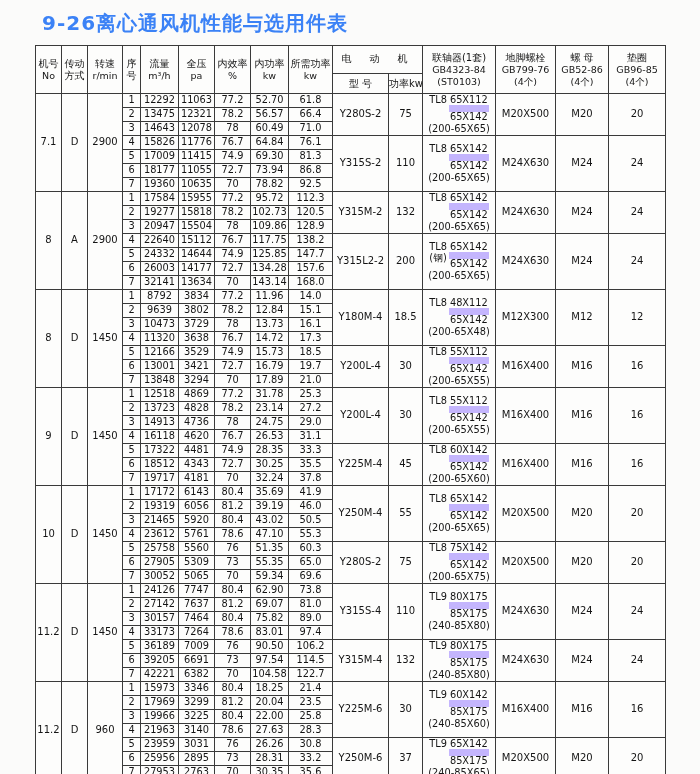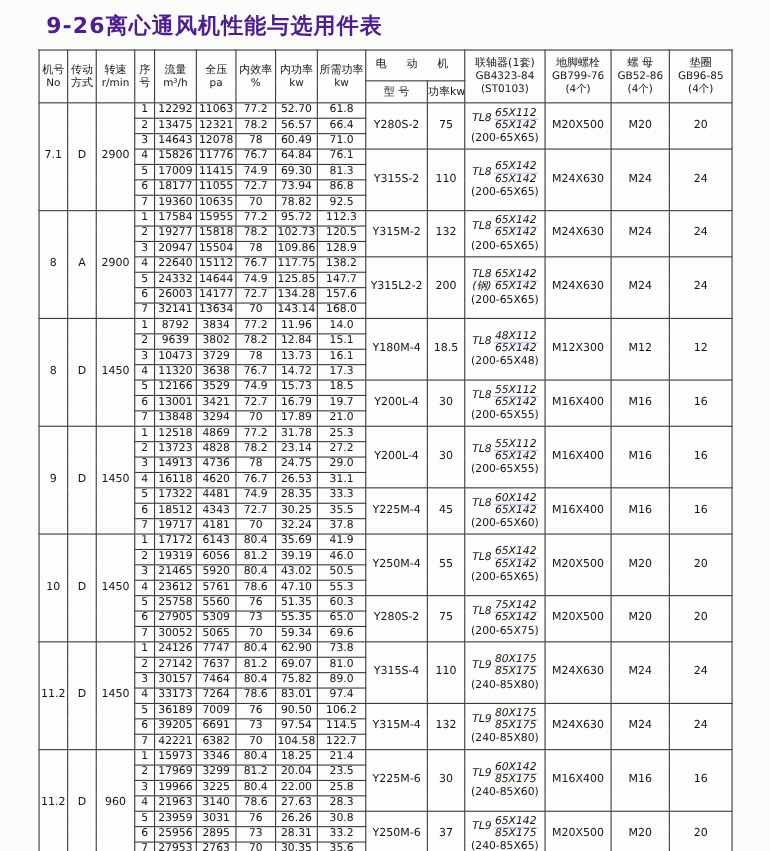--- a/index.html
+++ b/index.html
@@ -6,21 +6,21 @@
   body{
     width:700px;height:774px;
     background:#fbfbfa;
     color:#1c1c1c;
     font-family:"DejaVu Sans","Liberation Sans",sans-serif;
     -webkit-font-smoothing:antialiased;
   }
   .page{padding-top:6px;}
   .title{
     font-size:20px;font-weight:bold;letter-spacing:1px;
-    margin:4px 0 8px 42px;color:#4c1d95;
+    margin:4px 0 8px 42px;color:#3b82f6;
   }
   table.perf{
     border-collapse:collapse;table-layout:fixed;
     margin-left:35px;width:631px;
     background:#fdfdfc;
   }
   .perf th,.perf td{
     border:1px solid #3a3a3a;
     text-align:center;vertical-align:middle;
     padding:0;overflow:hidden;
@@ -29,24 +29,24 @@
   .perf thead th{font-size:10px;line-height:1.2;color:#161616;}
   .perf thead .hline{display:block;white-space:nowrap;}
   .perf thead .sub{font-size:9.5px;}
   .perf thead tr.hrow1 th{height:27px;}
   .perf thead tr.hrow2 th{height:19px;text-align:center;}
   .perf tbody td{font-size:9.8px;height:13px;line-height:1.05;white-space:nowrap;color:#141414;}
   .perf tbody td.merge{font-size:10px;}
   .motor-head{letter-spacing:6px;font-family:Liberation Mono, monospace;}
   
   td.coup-cell{font-size:9px;}
-  .coup-line{display:flex;align-items:center;justify-content:center;gap:2px;line-height:1.05;font-style:italic;}
+  .coup-line{display:flex;align-items:flex-start;justify-content:center;gap:2px;line-height:1.05;}
   .coup-prefix{display:flex;flex-direction:column;align-items:center;line-height:1.1;}
   .frac{display:inline-block;vertical-align:middle;}
-  .frac .top{display:block;border-bottom:1px solid #c4b5fd;padding:0 1px 0px 1px;}
+  .frac .top{display:block;border-bottom:7px solid #c4b5fd;padding:0 1px 0px 1px;}
   .frac .bot{display:block;padding:0 1px;}
   .coup-note{line-height:1.15;white-space:nowrap;}
 </style>
 </head>
 <body>
 
 <div class="page">
   <div class="title">9-26离心通风机性能与选用件表</div>
 
   <table class="perf">

